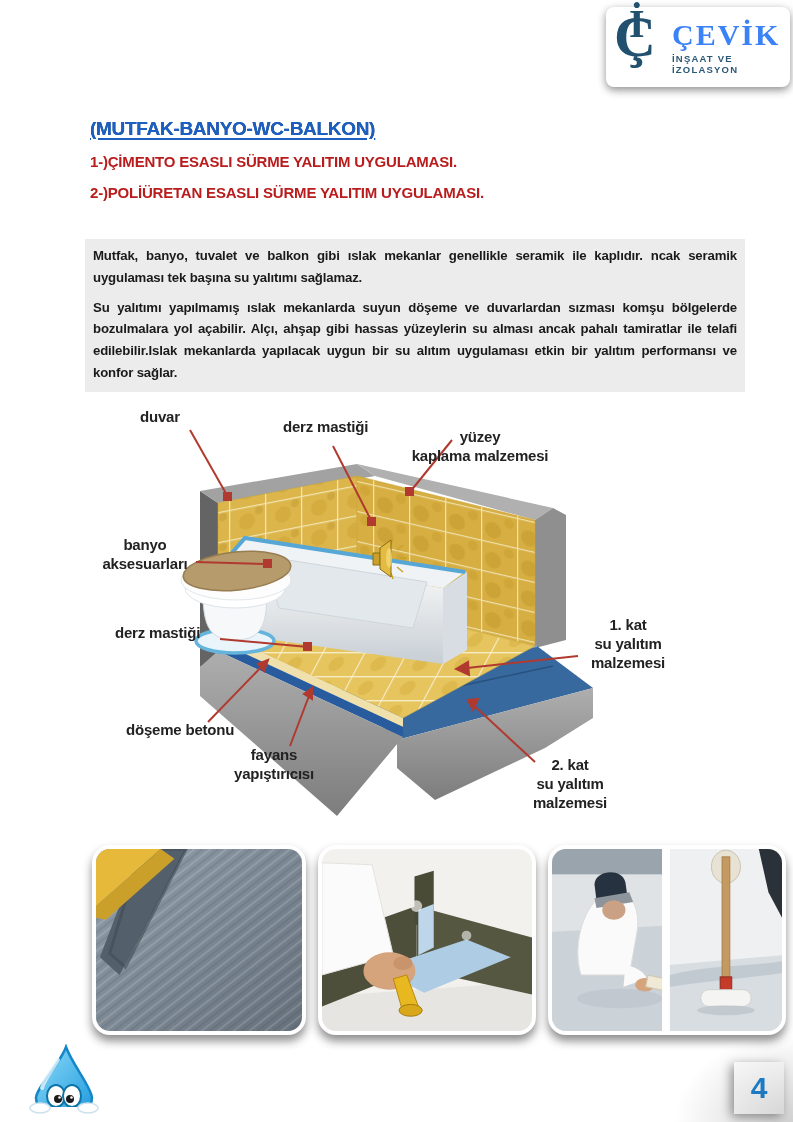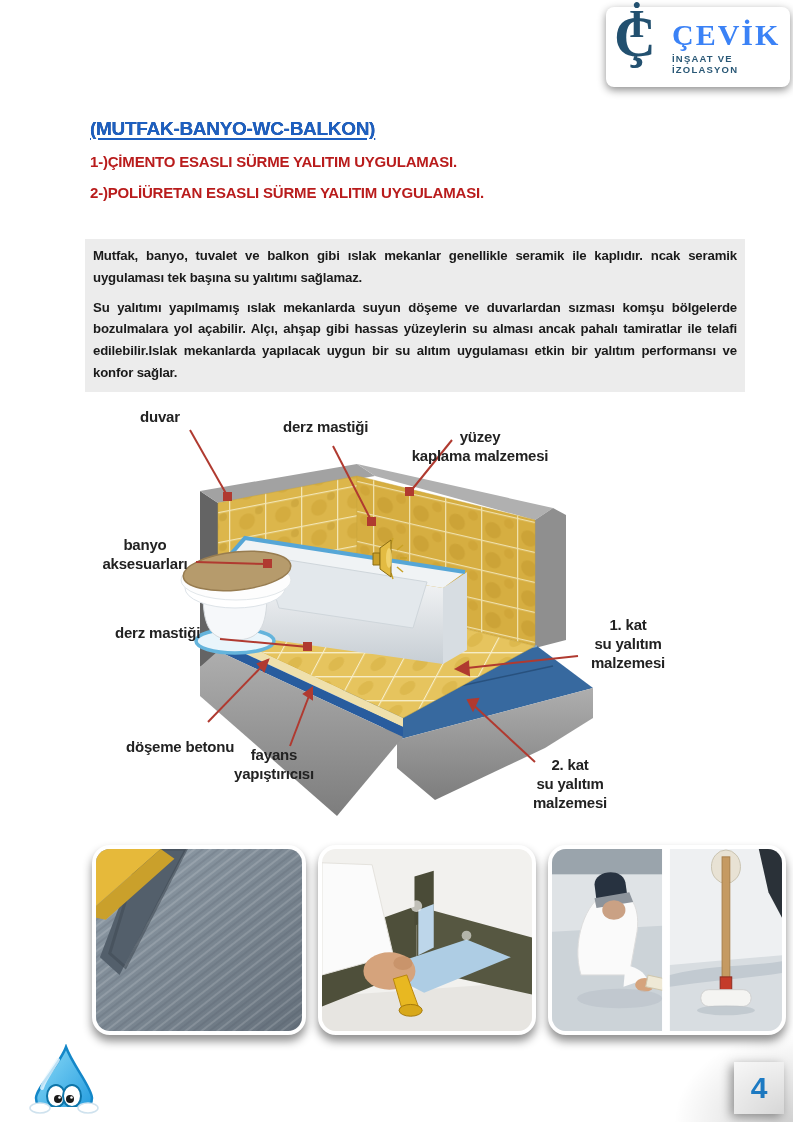--- a/index.html
+++ b/index.html
@@ -47,21 +47,21 @@
   .dlabel{
     position:absolute;font-weight:bold;font-size:15px;color:#222;line-height:1.25;
     white-space:pre-line;letter-spacing:-0.2px;
   }
   .dlabel.center{text-align:center;}
   .l-duvar{left:55px;top:20px;}
   .l-derz-top{left:198px;top:30px;}
   .l-yuzey{left:305px;top:0px;width:180px;margin-top:40px;}
   .l-banyo{left:8px;top:148px;width:104px;}
   .l-derz-left{left:30px;top:236px;}
-  .l-doseme{left:41px;top:350px;}
+  .l-doseme{left:41px;top:333px;}
   .l-fayans{left:133px;top:358px;width:112px;}
   .l-kat1{left:491px;top:228px;width:104px;}
   .l-kat2{left:431px;top:368px;width:108px;}
   
   .photo{
     position:absolute;top:845px;height:190px;border:4px solid #ffffff;border-radius:18px;
     box-shadow:0 6px 10px rgba(0,0,0,.45);overflow:hidden;background:#fff;box-sizing:border-box;
   }
   .photo-1{left:92px;width:214px;}
   .photo-2{left:318px;width:218px;}

